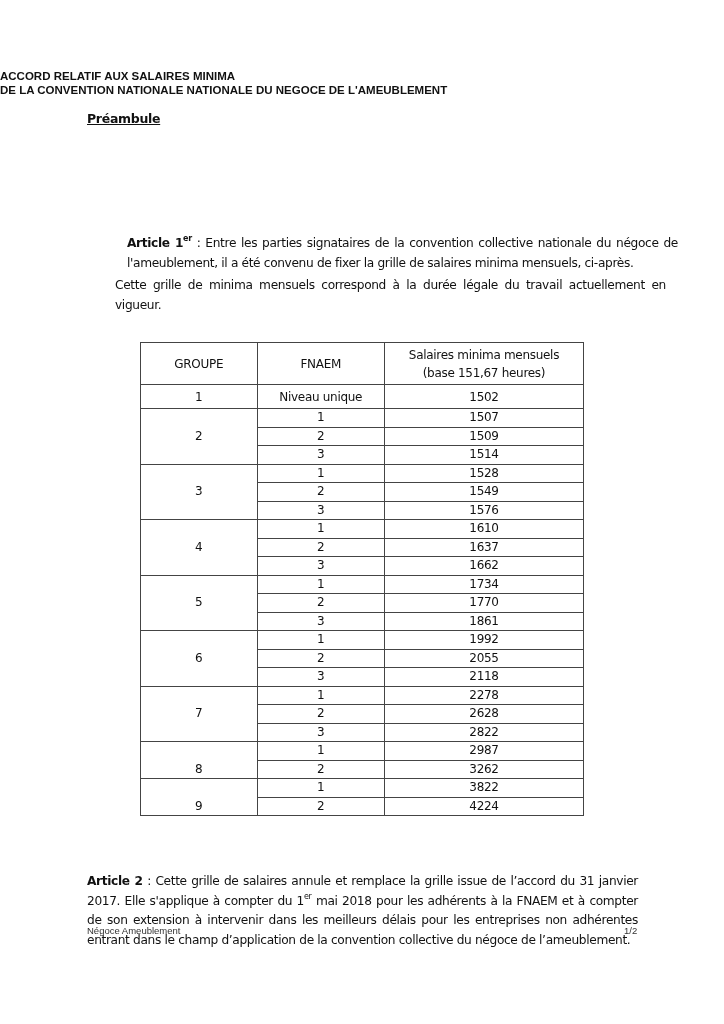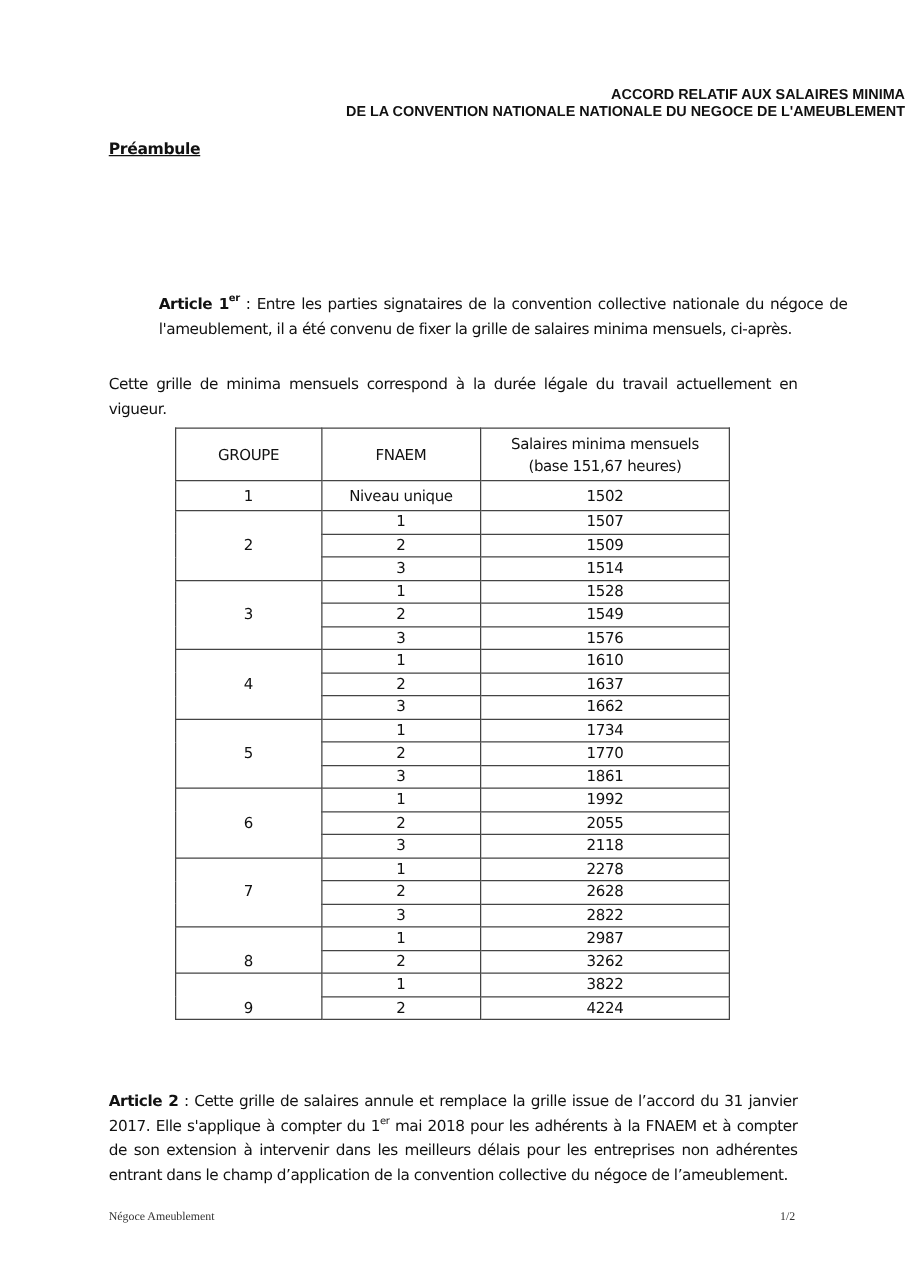--- a/index.html
+++ b/index.html
@@ -1,39 +1,39 @@
 <!DOCTYPE html>
 <html><head>
 <meta charset="utf-8">
 <style>
   html, body { margin: 0; padding: 0; background: #ffffff; }
   body { width: 724px; height: 1024px; position: relative; overflow: hidden; color: #111; }
   .page { position: absolute; left: 0; top: 0; width: 724px; height: 1024px; background: #fff; }
-  .title { position: absolute; left: 0; width: 724px; text-align: right; font-family: "Liberation Sans", sans-serif; font-weight: bold; font-size: 11.5px; line-height: 14px; }
+  .title { position: absolute; left: 0; width: 724px; text-align: left; font-family: "Liberation Sans", sans-serif; font-weight: bold; font-size: 11.5px; line-height: 14px; }
   .t1 { top: 69px; }
   .t2 { top: 83px; }
   .body-text { font-family: "DejaVu Sans", sans-serif; font-size: 12.2px; letter-spacing: -0.35px; line-height: 19.5px; position: absolute; left: 87px; width: 551px; text-align: justify; text-align-last: left; }
   .heading { position: absolute; left: 87px; top: 111px; font-family: "DejaVu Sans", sans-serif; font-weight: bold; font-size: 12.5px; text-decoration: underline; letter-spacing: -0.3px; text-align: right; }
   .p1 { top: 146px; }
   .p2 { top: 234px; margin-left: 40px; }
-  .p3 { top: 298px; }
+  .p3 { top: 276px; margin-left: 28px; }
   .p4 { top: 872px; }
   b { font-weight: bold; }
   sup { font-size: 8px; line-height: 0; vertical-align: 6px; }
   table.grid { position: absolute; left: 140px; top: 342px; width: 444px; border-collapse: collapse; font-family: "DejaVu Sans", sans-serif; font-size: 12px; letter-spacing: -0.3px; }
   table.grid td, table.grid th { border: 1px solid #444; text-align: center; font-weight: normal; padding: 0; }
   table.grid th { height: 41px; line-height: 18px; vertical-align: middle; }
   th.col-g { width: 116px; vertical-align: top; padding-top: 3px; }
   th.col-n { width: 127px; }
   th.col-s { width: 199px; }
   tr.r-single td { height: 23px; }
   tr.r td { height: 17.5px; line-height: 17px; }
   td.grp { vertical-align: middle; }
   td.grp.bottom { vertical-align: bottom; }
-  .footer { position: absolute; top: 969px; font-family: Liberation Serif, serif; font-size: 9.5px; color: #333; }
+  .footer { position: absolute; top: 925px; font-family: Liberation Sans, sans-serif; font-size: 9.5px; color: #333; }
   .f-left { left: 87px; }
   .f-right { left: 624px; }
 </style>
 </head>
 <body>
 
 <div class="page">
   <div class="title t1">ACCORD RELATIF AUX SALAIRES MINIMA</div>
   <div class="title t2">DE LA CONVENTION NATIONALE NATIONALE DU NEGOCE DE L'AMEUBLEMENT</div>
 

